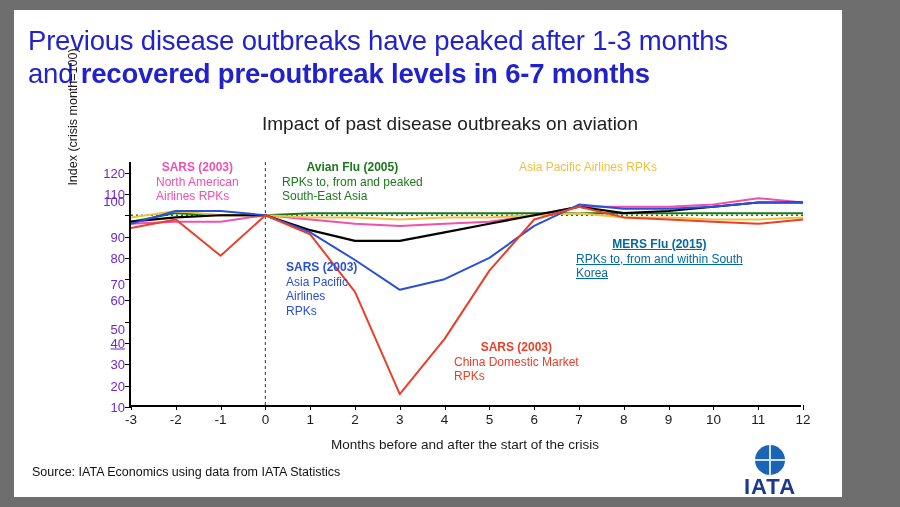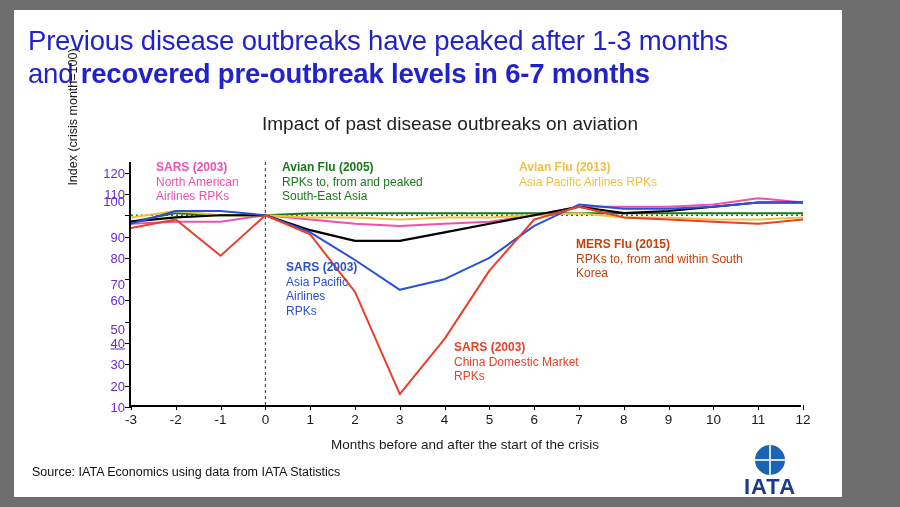--- a/index.html
+++ b/index.html
@@ -113,21 +113,21 @@
     text-align: center;
     font-size: 13.5px;
     color: #1a1a1a;
   }
 
   .ann {
     position: absolute;
     font-size: 12px;
     line-height: 14.5px;
   }
-  .ann .hd { font-weight: bold; }
+  .ann .hd { font-weight: bold; text-align: center; }
 
   #source {
     position: absolute;
     left: 18px;
     top: 455px;
     font-size: 12.5px;
     color: #111;
   }
   #logo {
     position: absolute;
@@ -257,38 +257,37 @@
 Airlines RPKs</div>
   </div>
 
   <div class="ann" style="left:268px; top:150px; color:#1a7a1a;">
     <div class="hd">Avian Flu (2005)</div>
     <div class="bd" style="white-space:pre-line">RPKs to, from and peaked
 South-East Asia</div>
   </div>
 
   <div class="ann" style="left:505px; top:150px; color:#f0c040;">
-    <div class="hd">Avian Flu (2013)</div>
     <div class="bd" style="white-space:pre-line">Asia Pacific Airlines RPKs</div>
   </div>
 
   <div class="ann" style="left:272px; top:250px; color:#2a4fd8;">
     <div class="hd">SARS (2003)</div>
     <div class="bd" style="white-space:pre-line">Asia Pacific
 Airlines
 RPKs</div>
   </div>
 
   <div class="ann" style="left:440px; top:330px; color:#e8402a;">
     <div class="hd">SARS (2003)</div>
     <div class="bd" style="white-space:pre-line">China Domestic Market
 RPKs</div>
   </div>
 
-  <div class="ann" style="left:562px; top:227px; color:#c2410c;">
+  <div class="ann" style="left:562px; top:227px; color:#0369a1;text-decoration:underline;">
     <div class="hd">MERS Flu (2015)</div>
     <div class="bd" style="white-space:pre-line">RPKs to, from and within South
 Korea</div>
   </div>
 
   <div id="source">Source: IATA Economics using data from IATA Statistics</div>
 
   <div id="logo">
     <div class="globe"></div>
     <div class="wings">IATA</div>

